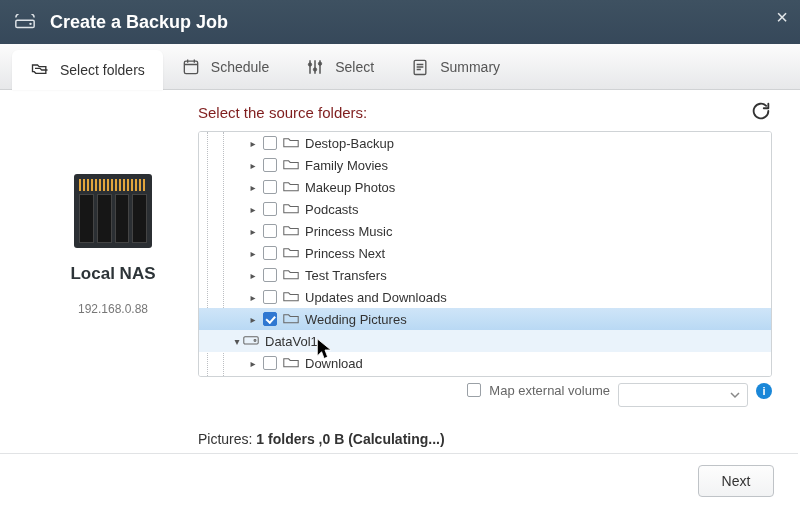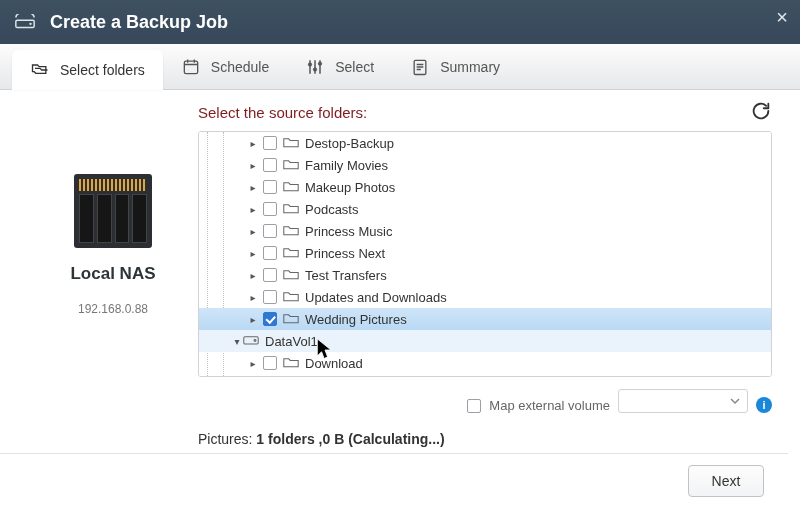--- a/index.html
+++ b/index.html
@@ -53,30 +53,30 @@
   .row .label {}
 
   
   .vlines { position:absolute; left:0; top:0; bottom:0; width:60px; pointer-events:none;}
   .vlines .vl { position:absolute; top:0; bottom:0; width:0; border-left:1px dotted #bcbfc3;}
   .vl.a{left:8px;} .vl.b{left:24px;}
 
   svg.folder path{fill:none;stroke:#666;stroke-width:1.3;}
   svg.drive rect,svg.drive circle{fill:none;stroke:#666;stroke-width:1.3;}
 
-  .below { height: 30px; display:flex; align-items:flex-end; justify-content:flex-end; gap:8px; margin-top:6px; color:#666; font-size:13px;}
+  .below { height: 30px; display:flex; align-items:flex-start; justify-content:flex-end; gap:8px; margin-top:6px; color:#666; font-size:13px;}
   .below .cb2 { width:14px;height:14px;border:1px solid #9aa0a6;border-radius:2px;}
   .combo { width:130px; height:24px; border:1px solid #cfd3d6; border-radius:3px; display:flex; align-items:center; justify-content:flex-end; padding:0 6px; color:#888;}
   .info { width:16px;height:16px;border-radius:50%;background:#1a87d8;color:#fff;font-size:11px;display:flex;align-items:center;justify-content:center;font-weight:bold;}
 
   .status { margin-top: 18px; font-size: 14px; color:#333;}
   .status b { font-weight:bold;}
 
   
-  .footer { position:absolute; left:0; right:12px; bottom:0; height:54px; border-top:1px solid #e1e3e5; display:flex; align-items:center; justify-content:flex-end; padding:0 24px; background:#fff;}
+  .footer { position:absolute; left:0; right:2px; bottom:0; height:54px; border-top:1px solid #e1e3e5; display:flex; align-items:center; justify-content:flex-end; padding:0 24px; background:#fff;}
   .btn { min-width:76px; height:32px; border:1px solid #bfc3c7; border-radius:4px; background:linear-gradient(#fdfdfd,#f2f3f4); color:#333; font-size:14px; cursor:pointer;}
 
   .cursor-img { position:absolute; left: 316px; top: 338px; width:18px; height:24px; pointer-events:none; z-index:50;}
 </style>
 </head>
 <body>
 
 <div class="window">
 
   <div class="hdr">

